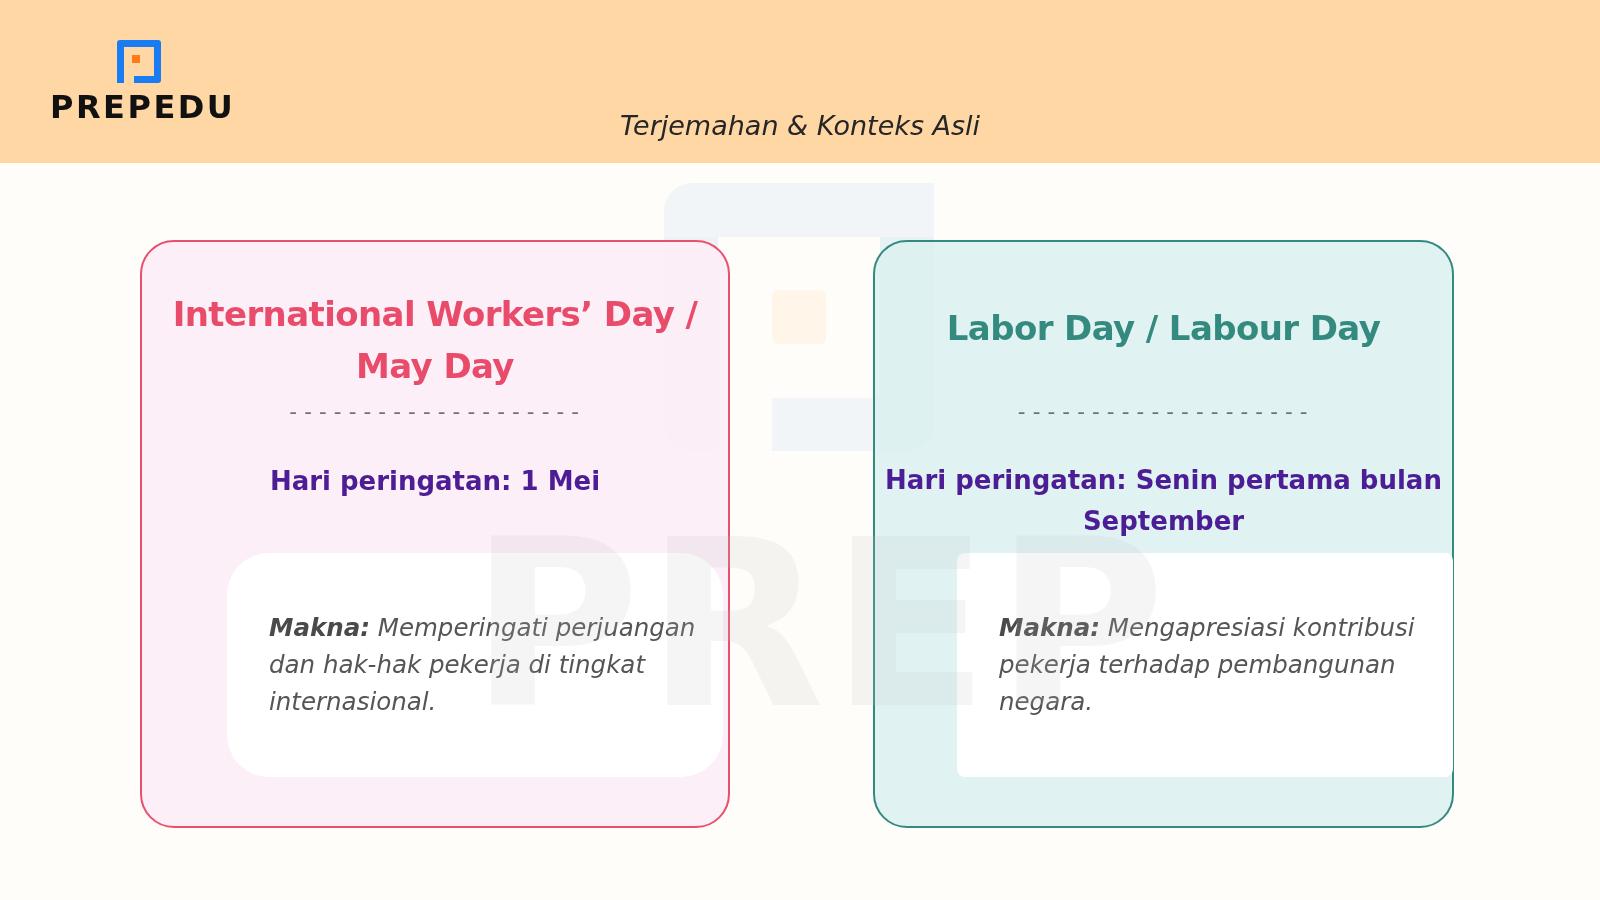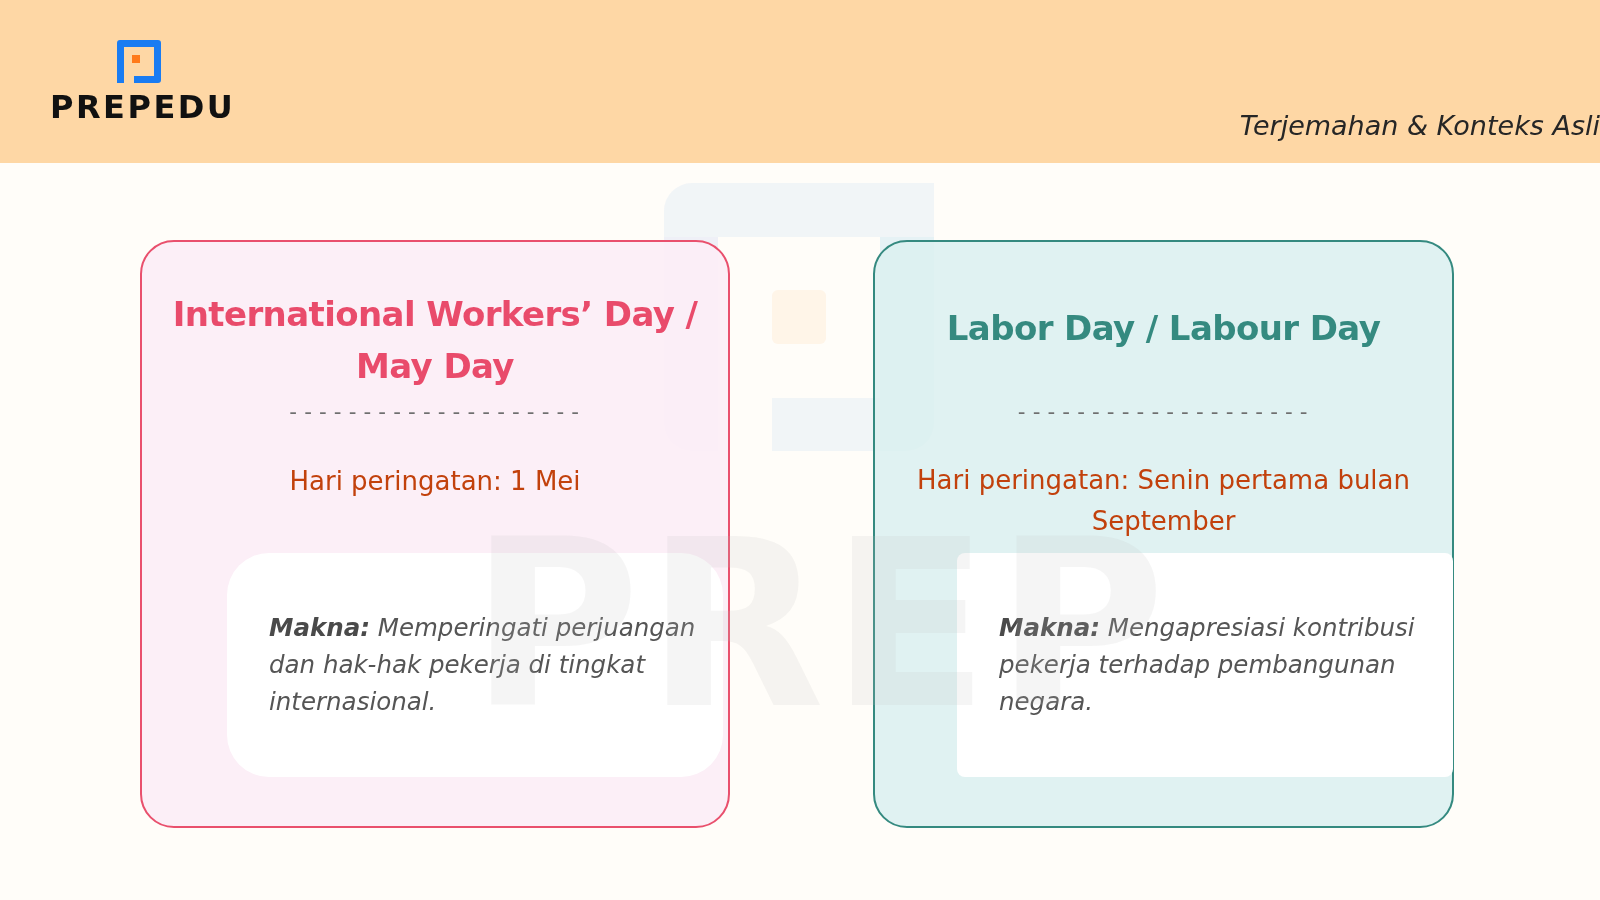--- a/index.html
+++ b/index.html
@@ -23,21 +23,21 @@
       position: absolute; left: 0; top: 50px; width: 190px;
       font-family: "DejaVu Sans", sans-serif; font-weight: bold;
       font-size: 32px; letter-spacing: 2.5px; color: #111111;
     }
     .title {
       position: absolute; left: 0; top: 20px; width: 1600px; text-align: center;
       font-family: "DejaVu Sans", sans-serif; font-weight: bold;
       font-size: 58px; letter-spacing: -0.5px; color: #ff5f06;
     }
     .subtitle {
-      position: absolute; left: 0; top: 110px; width: 1600px; text-align: right;
+      position: absolute; left: 0; top: 110px; width: 1600px; text-align: center;
       font-family: "DejaVu Sans", sans-serif; font-style: italic;
       font-size: 27px; color: #262626;
     }
 
     
     .wm { position: absolute; }
     .wm-logo-top {
       left: 664px; top: 183px; width: 270px; height: 54px;
       background: rgba(220, 232, 245, 0.4); border-radius: 28px 0 0 0;
     }
@@ -82,22 +82,22 @@
     .card-right .card-title { top: 60px; color: #358a80; }
 
     .divider {
       position: absolute; top: 160px; left: 0; width: 100%; text-align: center;
       font-family: "DejaVu Sans Mono", monospace; font-size: 22px;
       color: #6f6f6f; letter-spacing: 1.6px; line-height: 20px;
     }
 
     .card-date {
       position: absolute; left: 0; width: 100%; text-align: center;
-      font-family: "DejaVu Sans", sans-serif; font-weight: normal;
-      font-size: 26px; line-height: 41px; color: #c2410c;
+      font-family: "DejaVu Sans", sans-serif; font-weight: bold;
+      font-size: 26px; line-height: 41px; color: #4c1d95;
     }
     .card-left .card-date { top: 219px; }
     .card-right .card-date { top: 209px; margin-top: 9px; }
 
     .meaning-box {
       position: absolute; top: 311px; height: 224px; background: #ffffff; border-radius: 42px; margin-left: 39px;
     }
     .card-left .meaning-box { left: 46px; width: 496px; }
     .card-right .meaning-box { left: 43px; width: 496px; border-radius: 8px; }
 

